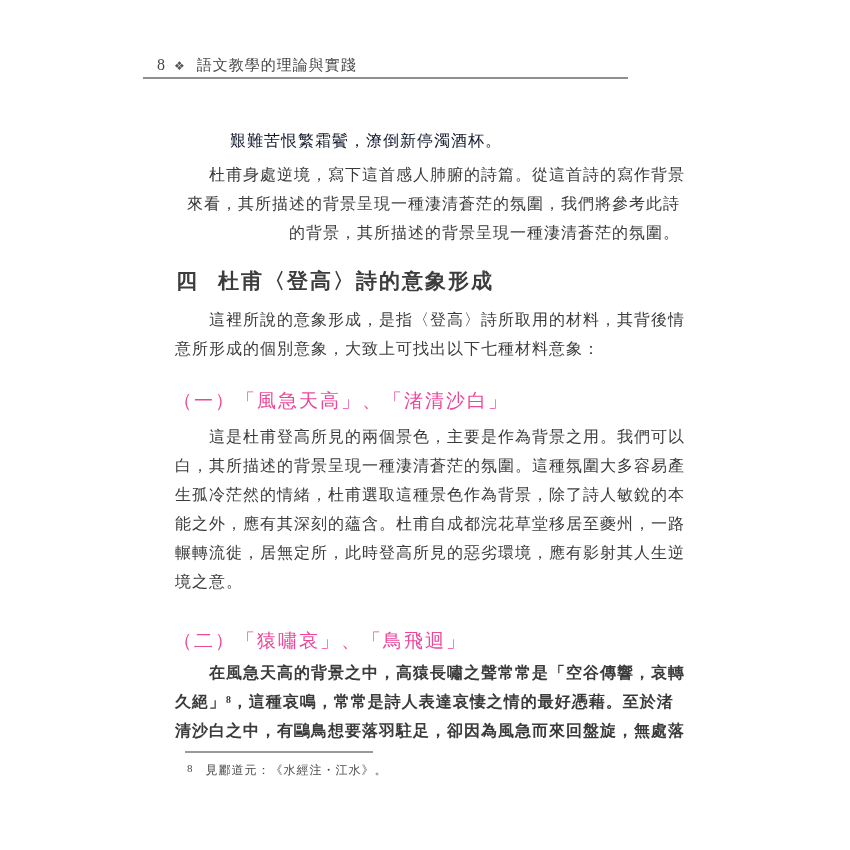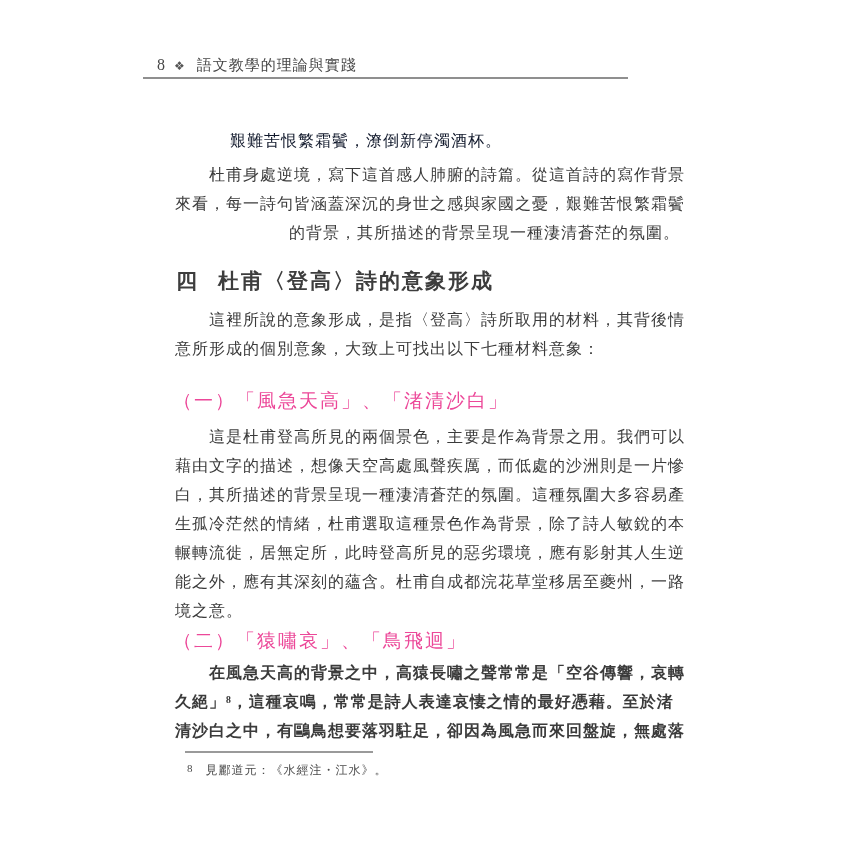--- a/index.html
+++ b/index.html
@@ -140,43 +140,42 @@
     <span class="pagenum">8</span>
     <span class="ornament">❖</span>
     <span class="book-title">語文教學的理論與實踐</span>
   </div>
   <div class="header-rule"></div>
 
   <div class="poem-quote">艱難苦恨繁霜鬢，潦倒新停濁酒杯。</div>
 
   <div class="para" id="para1">
       <div class="tline indent">杜甫身處逆境，寫下這首感人肺腑的詩篇。從這首詩的寫作背景</div>
-      <div class="tline">來看，每一詩句皆涵蓋深沉的身世之感與家國之憂，艱難苦恨繁霜鬢</div>
+      <div class="tline">來看，其所描述的背景呈現一種淒清蒼茫的氛圍，我們將參考此詩</div>
       <div class="tline">的背景，其所描述的背景呈現一種淒清蒼茫的氛圍。</div>
     </div>
 
   <div class="section-heading">
     <span class="sec-num">四</span>
     <span class="sec-title">杜甫〈登高〉詩的意象形成</span>
   </div>
 
   <div class="para" id="para2">
       <div class="tline indent">這裡所說的意象形成，是指〈登高〉詩所取用的材料，其背後情</div>
       <div class="tline">意所形成的個別意象，大致上可找出以下七種材料意象：</div>
     </div>
 
   <div class="subsection-heading" id="sub1">（一）「風急天高」、「渚清沙白」</div>
 
   <div class="para" id="para3">
       <div class="tline indent">這是杜甫登高所見的兩個景色，主要是作為背景之用。我們可以</div>
-      <div class="tline">藉由文字的描述，想像天空高處風聲疾厲，而低處的沙洲則是一片慘</div>
       <div class="tline">白，其所描述的背景呈現一種淒清蒼茫的氛圍。這種氛圍大多容易產</div>
       <div class="tline">生孤冷茫然的情緒，杜甫選取這種景色作為背景，除了詩人敏銳的本</div>
+      <div class="tline">能之外，應有其深刻的蘊含。杜甫自成都浣花草堂移居至夔州，一路</div>
       <div class="tline">輾轉流徙，居無定所，此時登高所見的惡劣環境，應有影射其人生逆</div>
-      <div class="tline">能之外，應有其深刻的蘊含。杜甫自成都浣花草堂移居至夔州，一路</div>
       <div class="tline">境之意。</div>
     </div>
 
   <div class="subsection-heading" id="sub2">（二）「猿嘯哀」、「鳥飛迴」</div>
 
   <div class="para" id="para4">
       <div class="tline indent">在風急天高的背景之中，高猿長嘯之聲常常是「空谷傳響，哀轉</div>
       <div class="tline">久絕」⁸，這種哀鳴，常常是詩人表達哀悽之情的最好憑藉。至於渚</div>
       <div class="tline">清沙白之中，有鷗鳥想要落羽駐足，卻因為風急而來回盤旋，無處落</div>
     </div>

